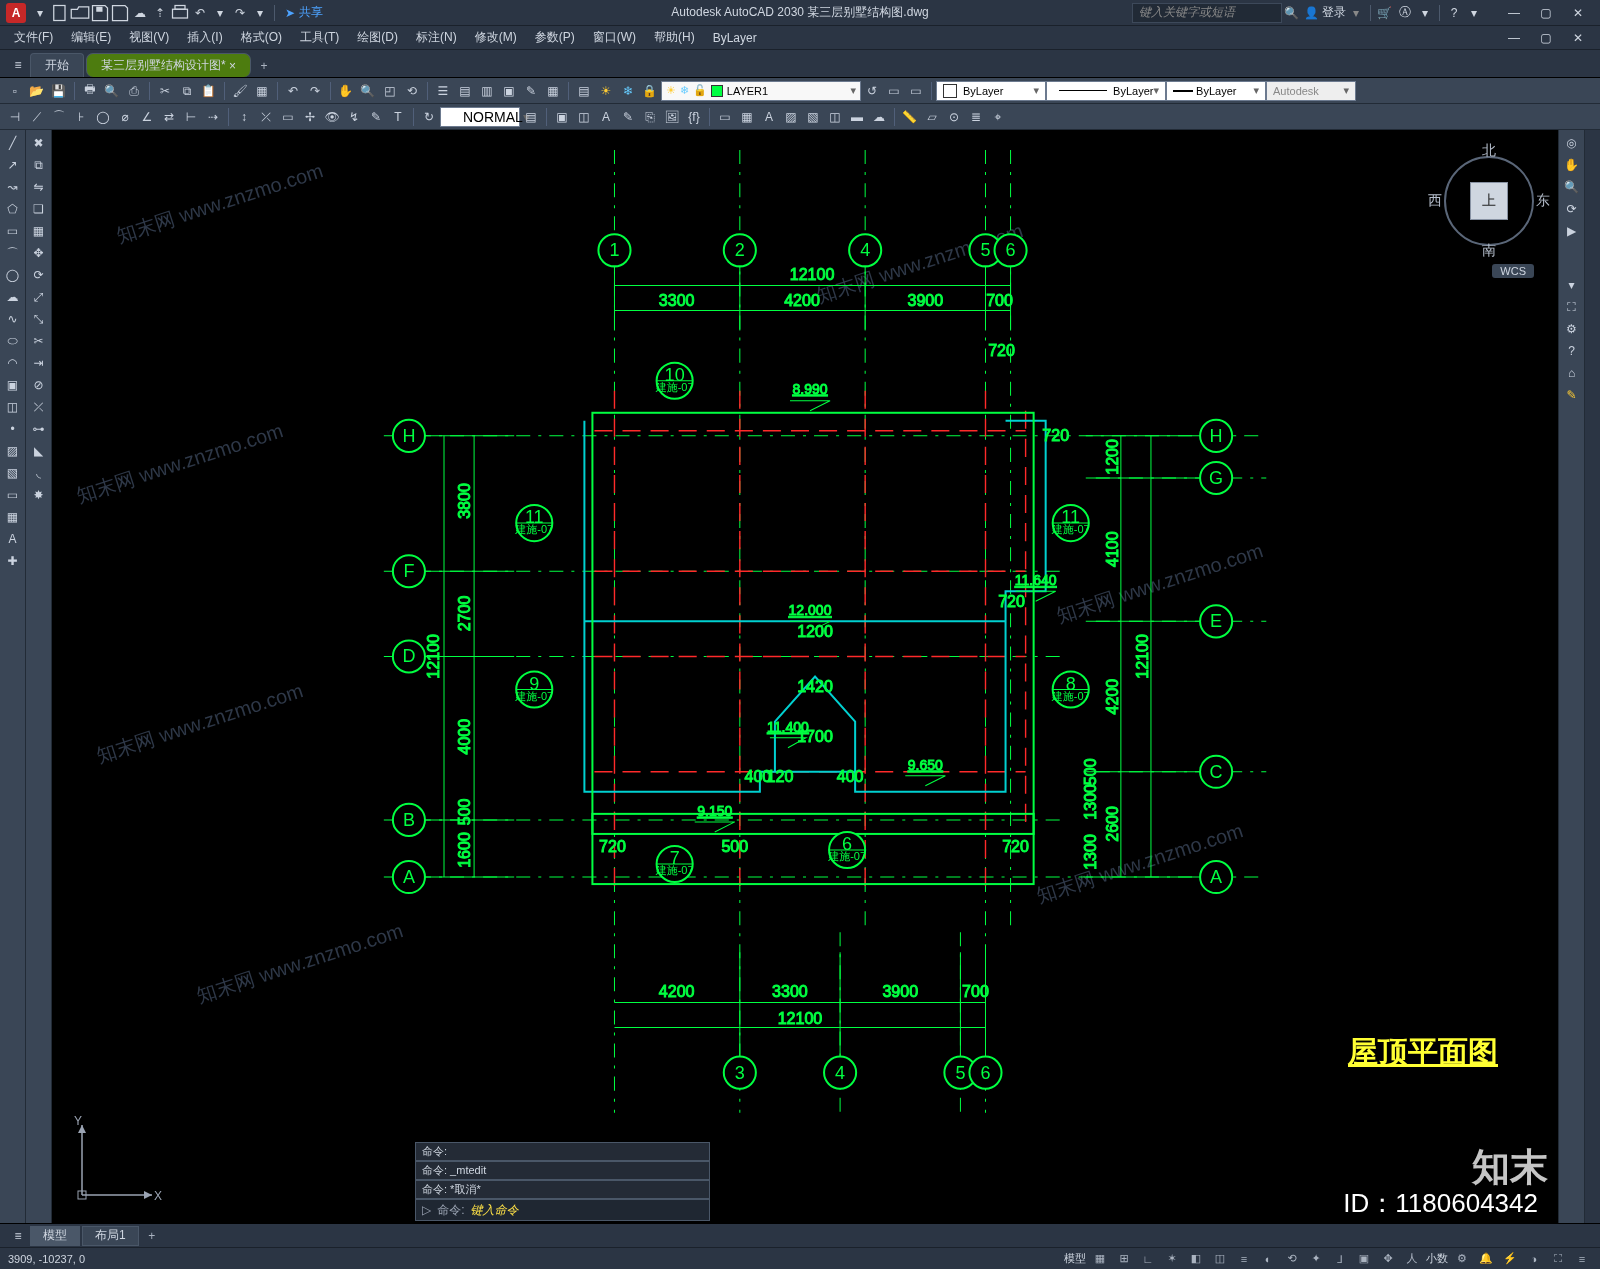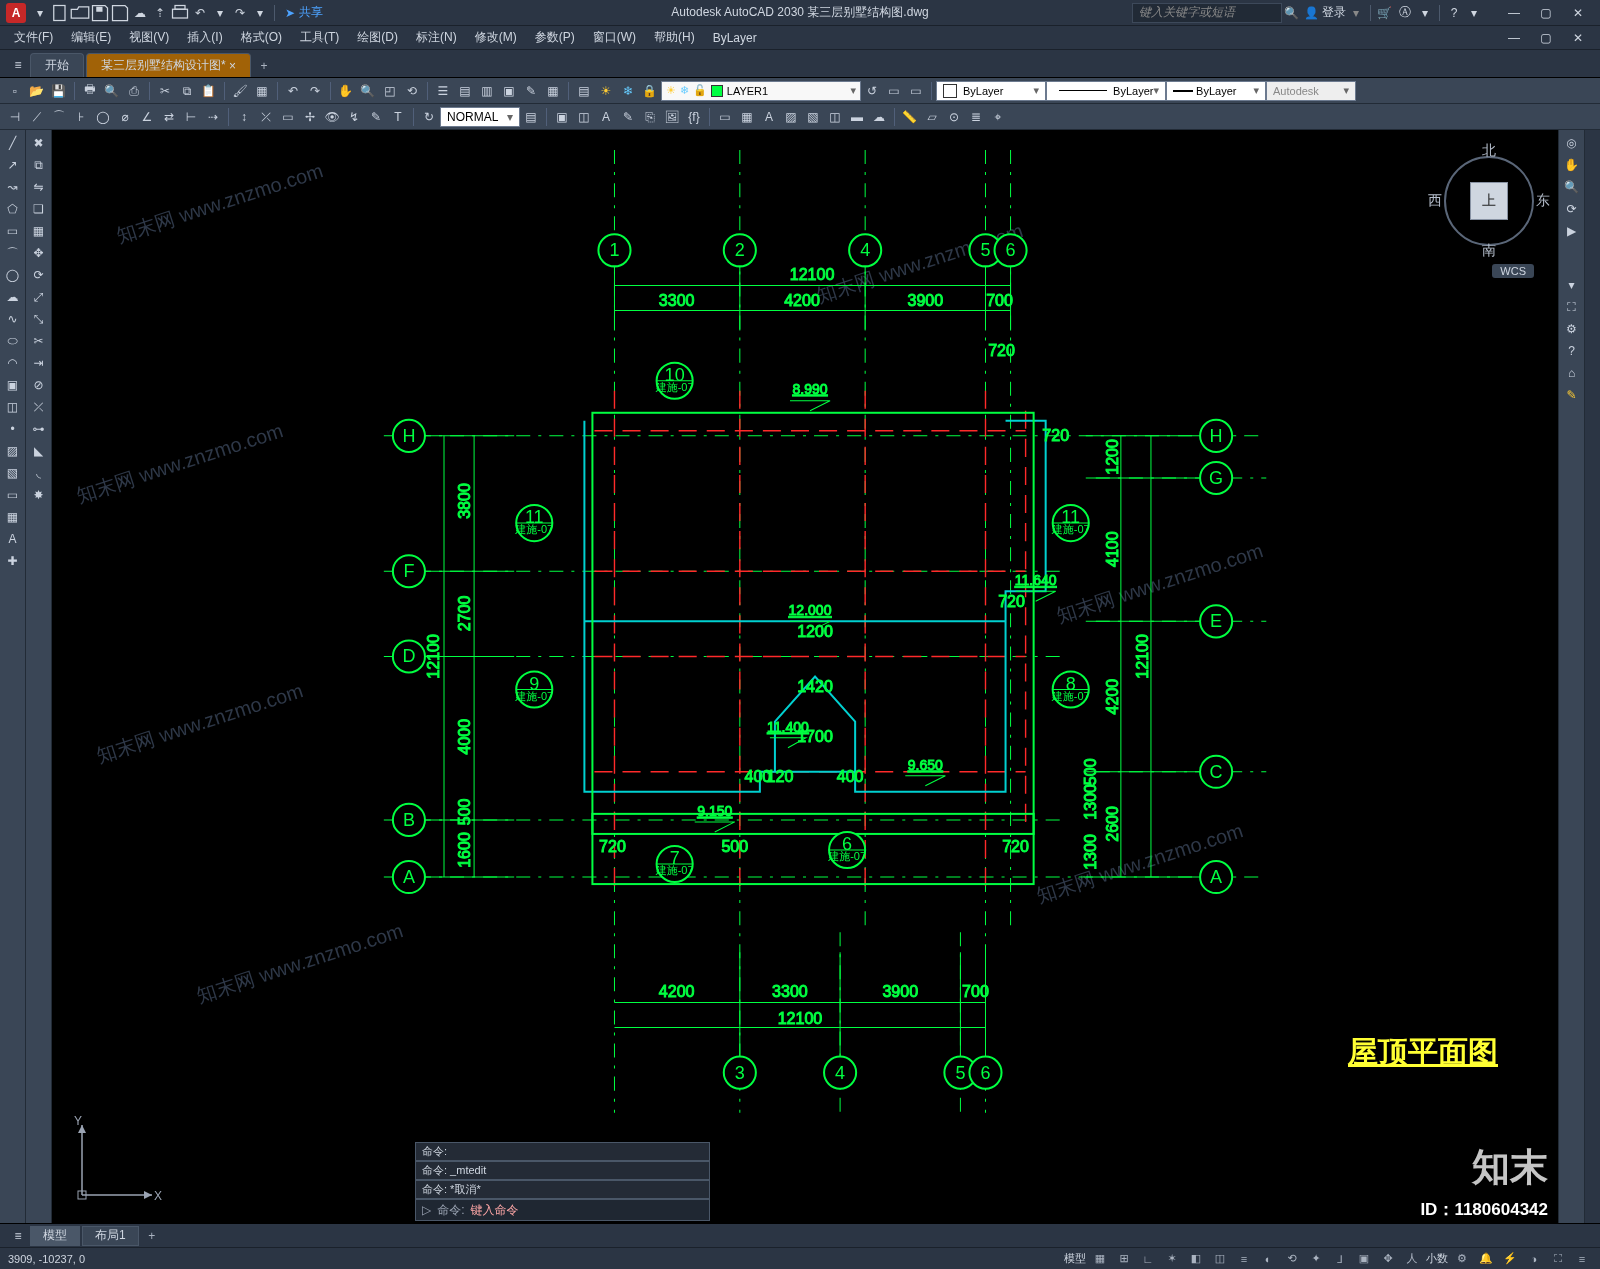--- a/index.html
+++ b/index.html
@@ -27,33 +27,33 @@
   .tb-right{margin-left:auto;display:flex;align-items:center;gap:0;}
   .search-title{background:#212a36;border:1px solid #3d495a;height:20px;width:150px;padding:0 6px;color:#888;font-style:italic;display:flex;align-items:center;}
   .win-btn{width:32px;height:20px;display:flex;align-items:center;justify-content:center;}
   
   .menubar{height:24px;background:var(--titlebar);display:flex;align-items:center;padding:0 6px;gap:2px;border-bottom:1px solid #1a212b;}
   .menu-item{padding:0 8px;height:22px;display:flex;align-items:center;}
   
   .doc-tabs{height:28px;background:var(--panel);display:flex;align-items:flex-end;padding:0 6px;border-bottom:1px solid #000;}
   .ribbon-min{width:24px;height:24px;display:flex;align-items:center;justify-content:center;}
   .doc-tab{height:24px;padding:0 14px;background:#3a4656;border:1px solid #4a5768;border-bottom:none;margin-right:2px;display:flex;align-items:center;border-top-left-radius:4px;border-top-right-radius:4px;color:#cfd6e0;}
-  .doc-tab.active{background:#a16207;}
+  .doc-tab.active{background:#4d7c0f;border-radius:7px;}
   .doc-add{width:22px;height:22px;display:flex;align-items:center;justify-content:center;color:#aab3c0;}
   
   .toolbar{height:26px;background:var(--toolbar);display:flex;align-items:center;padding:0 4px;border-bottom:1px solid #222b36;}
   .tool{width:22px;height:22px;display:flex;align-items:center;justify-content:center;color:#cbd3df;border-radius:2px;}
   .group-sep{width:1px;height:18px;background:#51607a;margin:0 4px;}
   .layer-combo{height:20px;border:1px solid #6c7a8f;background:#f8f8f8;color:#000;display:flex;align-items:center;padding:0 4px;gap:4px;font-size:11px;}
   .layer-combo .sw{width:12px;height:12px;background:#00ff41;border:1px solid #333;}
   .bylayer-combo{height:20px;border:1px solid #6c7a8f;background:#fff;color:#000;display:flex;align-items:center;padding:0 6px;font-size:11px;}
   .line-preview{flex:1;height:1px;background:#000;margin:0 6px;}
   .lw-swatch{width:14px;height:14px;background:#fff;border:1px solid #333;margin-right:6px;}
   .combo-arrow{margin-left:auto;color:#666;}
-  .text-style{height:20px;border:1px solid #6c7a8f;background:#fff;color:#000;padding:0 6px;display:flex;align-items:center;font-size:12px;width:80px;}
+  .text-style{height:20px;border:1px solid #6c7a8f;background:#fff;color:#000;padding:0 22px;display:flex;align-items:center;font-size:14px;width:80px;}
   
   .workspace{position:relative;height:calc(1269px - 26px - 24px - 28px - 26px - 26px - 24px - 22px);display:flex;background:#000;}
   .palette{width:26px;background:var(--toolbar);border-right:1px solid #222b36;display:flex;flex-direction:column;align-items:center;padding-top:3px;gap:2px;}
   .palette.right{border-left:1px solid #222b36;border-right:none;}
   .palette .tool{width:22px;height:20px;}
   .scroll-v{width:16px;background:#2b3544;border-left:1px solid #222b36;}
   .canvas-wrap{flex:1;position:relative;background:#000;overflow:hidden;}
   
   .cad-svg{position:absolute;inset:0;width:100%;height:100%;}
   .wm{position:absolute;color:#2e3848;font-size:20px;transform:rotate(-18deg);pointer-events:none;user-select:none;}
@@ -72,21 +72,21 @@
   
   .model-tabs{height:24px;background:var(--panel);display:flex;align-items:center;padding:0 6px;border-top:1px solid #000;}
   .model-tabs .mtab{padding:0 12px;height:20px;display:flex;align-items:center;border:1px solid #4a5768;background:#3a4656;margin-right:2px;}
   .model-tabs .mtab.active{background:#4a5768;}
   
   .statusbar{height:22px;background:var(--panel);display:flex;align-items:center;padding:0 8px;border-top:1px solid #1a212b;gap:4px;font-size:11px;}
   .status-right{margin-left:auto;display:flex;align-items:center;gap:4px;}
   .st-ico{width:20px;height:18px;display:flex;align-items:center;justify-content:center;color:#aab3c0;}
   
   .dwg-title{position:absolute;right:60px;bottom:150px;color:#ffff33;font-size:30px;text-decoration:underline;font-weight:600;}
-  .footer-id{position:absolute;right:10px;bottom:2px;color:#fff;font-size:17px;font-weight:700;text-shadow:0 0 4px #000;}
+  .footer-id{position:absolute;right:20px;bottom:2px;color:#fff;font-size:26px;font-weight:400;text-shadow:0 0 4px #000;}
   .footer-brand{position:absolute;right:10px;bottom:30px;color:#e8e8e8;font-size:38px;font-weight:700;opacity:.85;text-shadow:0 0 6px #000;}
   
   .bubble{fill:#000;stroke:#00ff41;stroke-width:2;}
   .bubble-txt{fill:#00ff41;font-size:18px;text-anchor:middle;dominant-baseline:central;font-family:Arial;}
   .dim-txt{fill:#00ff41;font-size:16px;text-anchor:middle;font-family:Arial;}
   .elev-txt{fill:#00ff41;font-size:14px;text-anchor:middle;text-decoration:underline;font-family:Arial;}
   .det-txt{fill:#00ff41;font-size:11px;text-anchor:middle;font-family:Arial;}
   .grn{stroke:#00ff41;}
   .red{stroke:#ff2a2a;}
   .cyan{stroke:#00d0d0;}
@@ -600,21 +600,21 @@
       <rect x="6" y="76" width="8" height="8" fill="none" stroke="#9aa3b2"></rect>
     </svg>
 
     <div class="cmd-block">
       <div class="cmd-hist">命令:</div>
       <div class="cmd-hist">命令: _mtedit</div>
       <div class="cmd-hist">命令: *取消*</div>
       <div class="cmd-line">
         <span>▷</span>
         <span>命令:</span>
-        <span style="color:#fca5a5;">键入命令</span>
+        <span style="color:#fde047;font-style:italic">键入命令</span>
       </div>
     </div>
 
     <div class="footer-brand">知末</div>
     <div class="footer-id">ID：1180604342</div>
   </div>
 
   <div class="palette right">
     <div class="tool">◎</div>
     <div class="tool">✋</div>

